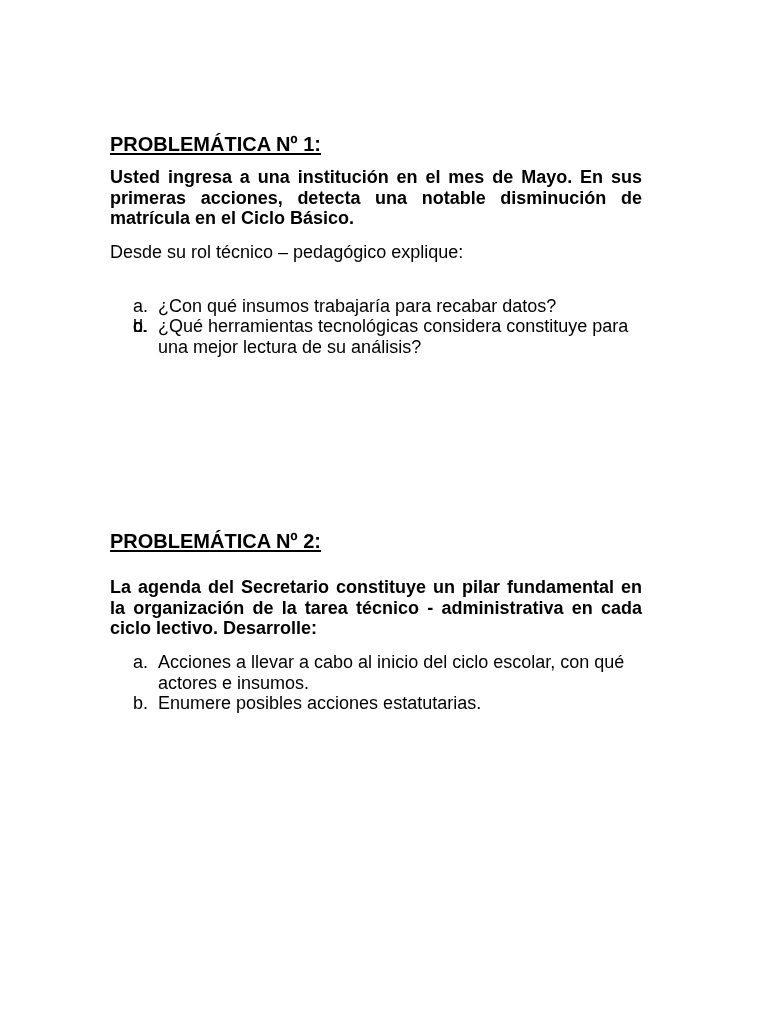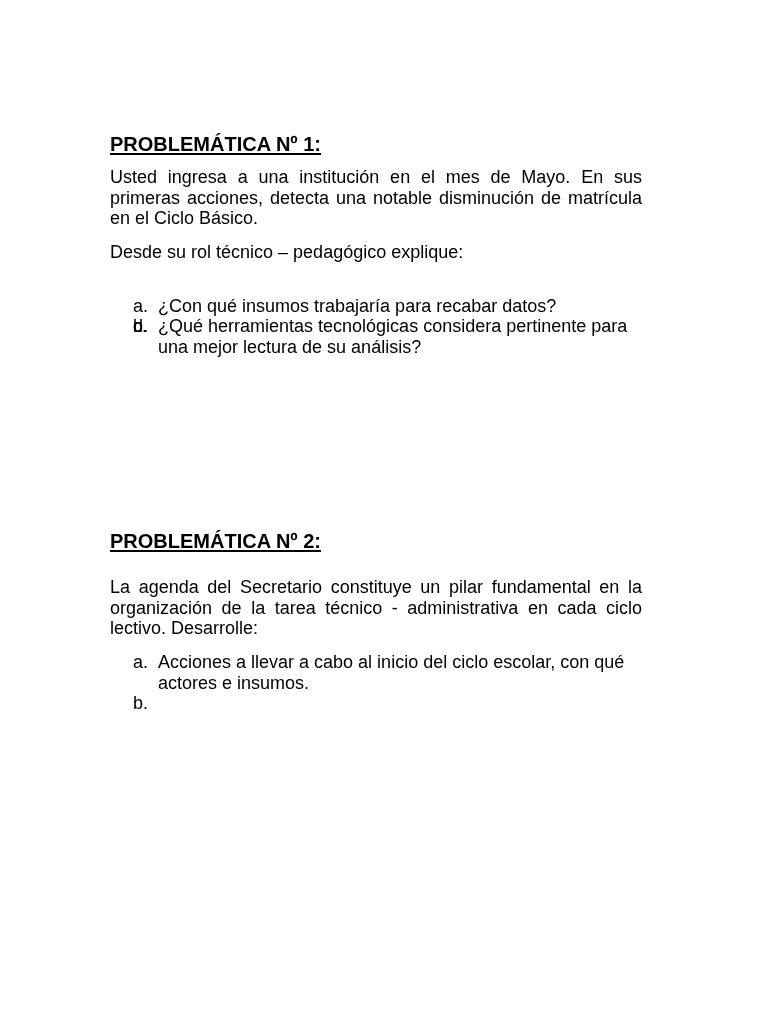--- a/index.html
+++ b/index.html
@@ -39,21 +39,21 @@
     font-weight: bold;
     text-decoration: underline;
     text-decoration-thickness: 2px;
     text-underline-offset: 2px;
     margin: 0 0 11px 0;
   }
   .section-2 h1.section-heading {
     margin-bottom: 24px;
   }
   p.intro {
-    font-weight: normal;
+    font-weight: bold;
     text-align: justify;
     margin: 0 16px 13px 0;
   }
   p.instruction {
     font-weight: normal;
     margin: 0 0 33px 0;
   }
   .list {
     margin: 0;
     padding: 0;
@@ -87,34 +87,35 @@
         <span class="item-text">¿Con qué insumos trabajaría para recabar datos?</span>
       </div>
       <div class="item">
         <span class="marker">b.</span>
       </div>
       <div class="item">
         <span class="marker">c.</span>
       </div>
       <div class="item">
         <span class="marker">d.</span>
-        <span class="item-text">¿Qué herramientas tecnológicas considera pertinente para una mejor lectura de su análisis?</span>
+        <span class="item-text">¿Qué herramientas tecnológicas considera constituye para una mejor lectura de su análisis?</span>
       </div>
     </div>
   </section>
 
   <section class="section-2">
     <h1 class="section-heading">PROBLEMÁTICA Nº 2:</h1>
 
     <p class="intro">La agenda del Secretario constituye un pilar fundamental en la organización de la tarea técnico -  administrativa en cada ciclo lectivo. Desarrolle:</p>
 
     <div class="list">
       <div class="item">
         <span class="marker">a.</span>
         <span class="item-text">Acciones a llevar a cabo al inicio del ciclo escolar, con qué actores e insumos.</span>
       </div>
       <div class="item">
         <span class="marker">b.</span>
+        <span class="item-text">Enumere posibles acciones estatutarias.</span>
       </div>
     </div>
   </section>
 
 </div>
 
 </body></html>

